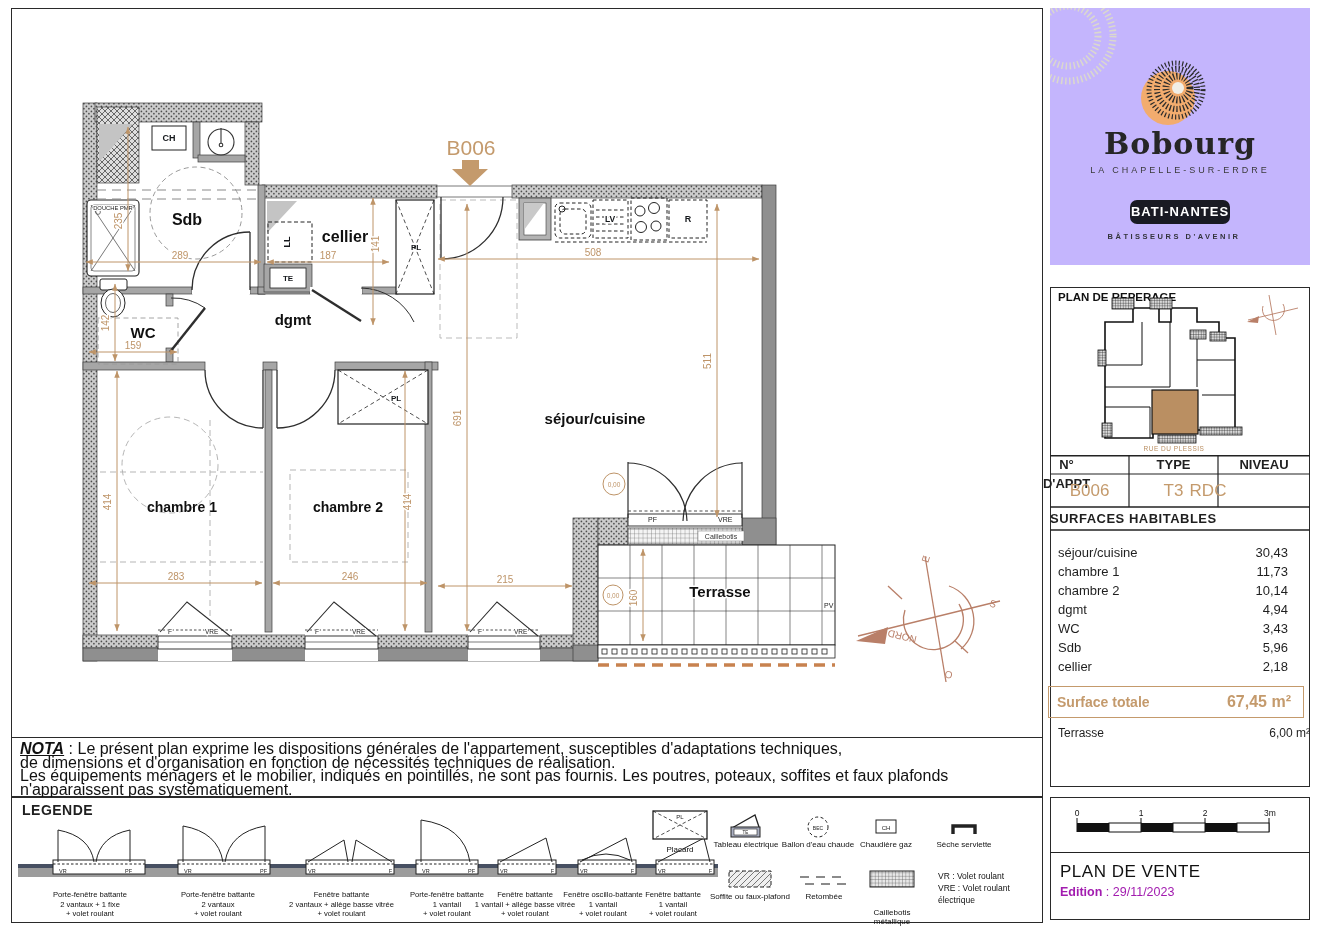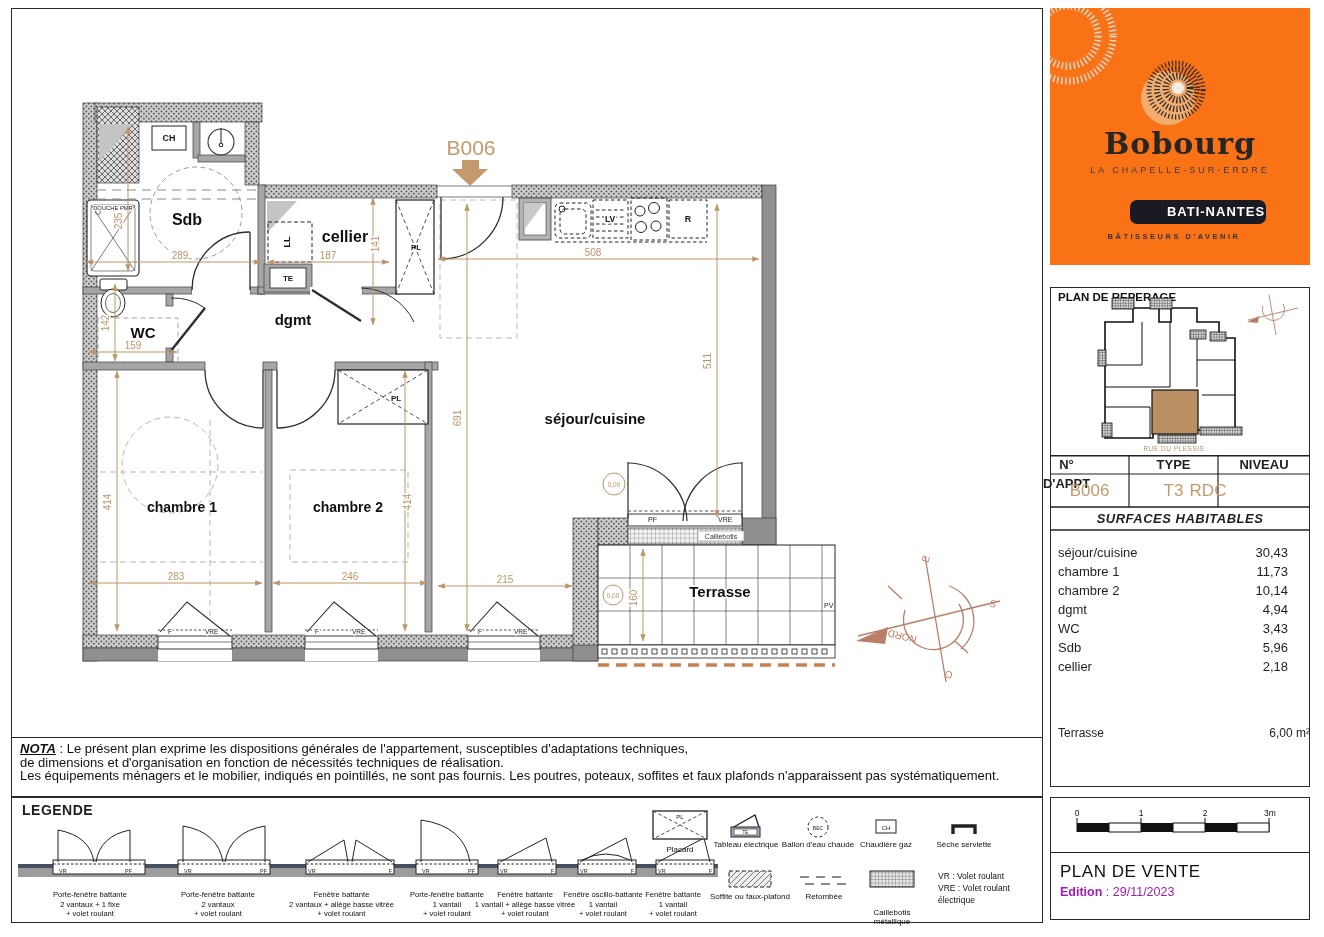--- a/index.html
+++ b/index.html
@@ -5,39 +5,39 @@
   html,body{margin:0;padding:0;background:#fff;}
   .page{position:relative;width:1324px;height:937px;background:#fff;overflow:hidden;
         font-family:"Liberation Sans",sans-serif;color:#1f1f1f;}
   .abs{position:absolute;}
   svg text{font-family:"Liberation Sans",sans-serif;}
   .dimtxt{fill:#BE9468;font-size:10px;paint-order:stroke;stroke:#fff;stroke-width:3px;}
   .roomtxt{fill:#101010;font-weight:bold;}
   .fixtxt{fill:#15181c;font-weight:bold;}
   .frame{position:absolute;border:1px solid #2a2a2a;box-sizing:border-box;}
   
-  .logo-box{left:1050px;top:8px;width:260px;height:257px;background:#f97316;overflow:hidden;}
+  .logo-box{left:1050px;top:8px;width:260px;height:257px;background:#c4b5fd;overflow:hidden;}
   .brand-name{font-family:"DejaVu Serif",serif;font-weight:bold;font-size:30px;color:#262626;letter-spacing:1px;text-align:center;}
   .brand-loc{font-size:9px;letter-spacing:3px;color:#3a3a3a;text-align:center;}
   .builder-pill{background:#191a23;color:#fff;border-radius:7px;font-weight:bold;
                 font-size:13px;letter-spacing:1px;text-align:center;line-height:24px;}
   .builder-tag{font-size:7.5px;letter-spacing:2.5px;color:#33343c;text-align:center;font-weight:bold;}
   .sec-title{font-weight:bold;font-size:11.5px;color:#111;}
   .apt-head{font-weight:bold;font-size:13px;text-align:center;line-height:19px;}
   .apt-val{font-size:17px;text-align:center;color:#C49A6C;line-height:33px;}
-  .surf-title{font-weight:bold;font-size:13px;text-align:center;line-height:23px;letter-spacing:.5px;font-style:italic;}
+  .surf-title{font-weight:bold;font-size:13px;text-align:left;line-height:23px;letter-spacing:.5px;}
   .srow{display:flex;justify-content:space-between;font-size:13px;line-height:19px;padding:0 14px 0 8px;}
   .total-box{border:1.5px solid #C49A6C;display:flex;justify-content:space-between;align-items:center;padding:0 12px 0 8px;box-sizing:border-box;}
   .total-label{color:#C49A6C;font-weight:bold;font-size:14px;}
   .total-value{color:#C49A6C;font-weight:bold;font-size:16px;}
   .ter-row{display:flex;justify-content:space-between;font-size:12px;padding:0 12px 0 8px;}
   .vente-title{font-size:17px;color:#111;letter-spacing:.5px;}
   .vente-ed{font-size:12.5px;color:#a21caf;}
   
-  .nota{font-size:13px;line-height:13.5px;color:#111;}
+  .nota{font-size:16px;line-height:13.5px;color:#111;}
   .nota .nlbl{font-style:italic;text-decoration:underline;font-weight:bold;}
   .leg-title{font-weight:bold;font-size:14px;letter-spacing:.5px;}
   .leg-label{font-size:7.6px;line-height:9.5px;text-align:center;color:#111;}
   .sym-label{font-size:8px;text-align:center;color:#111;}
   .vr-note{font-size:8.5px;color:#111;line-height:12px;}
 </style>
 </head>
 <body>
 
 <div class="page">
@@ -553,21 +553,21 @@
       <g>
         <circle cx="118" cy="90" r="27" fill="#F2AC6E"></circle>
         <circle cx="128" cy="80" r="12" fill="none" stroke="#2b2b2b" stroke-width="7" stroke-dasharray="1.3,1.9"></circle>
         <circle cx="127" cy="81" r="20" fill="none" stroke="#2b2b2b" stroke-width="6" stroke-dasharray="1.3,2.1"></circle>
         <circle cx="126" cy="82" r="27" fill="none" stroke="#2b2b2b" stroke-width="5" stroke-dasharray="1.2,2.3"></circle>
         <circle cx="128" cy="80" r="6" fill="#F1EFE7"></circle>
       </g>
     </svg>
     <div class="abs brand-name" style="left:0;top:118px;width:260px;">Bobourg</div>
     <div class="abs brand-loc" style="left:0;top:157px;width:260px;">LA CHAPELLE-SUR-ERDRE</div>
-    <div class="abs builder-pill" style="left:80px;top:192px;width:100px;height:24px;padding-left:36px;">BATI-NANTES</div>
+    <div class="abs builder-pill" style="left:80px;top:192px;width:100px;height:24px;">BATI-NANTES</div>
     <div class="abs builder-tag" style="left:0;top:224px;width:248px;">BÂTISSEURS D'AVENIR</div>
   </div>
 
   <div class="frame" style="left:1050px;top:287px;width:260px;height:500px;"></div>
   <div class="abs sec-title" style="left:1058px;top:291px;">PLAN DE REPERAGE</div>
 
   <svg class="abs" style="left:1050px;top:295px;" width="260" height="160" viewBox="0 0 260 160">
     <defs>
         <pattern id="balc" width="2.6" height="2.6" patternUnits="userSpaceOnUse">
       <rect width="2.6" height="2.6" fill="#d9d9d9"></rect>
@@ -648,20 +648,24 @@
     <div class="srow">
         <span>Sdb</span>
         <span>5,96</span>
       </div>
     <div class="srow">
         <span>cellier</span>
         <span>2,18</span>
       </div>
   </div>
 
+  <div class="abs total-box" style="left:1048px;top:686px;width:256px;height:32px;">
+    <span class="total-label">Surface totale</span>
+    <span class="total-value">67,45 m²</span>
+  </div>
   <div class="abs ter-row" style="left:1050px;top:726px;width:252px;">
     <span>Terrasse</span>
       <span>6,00 m²</span>
   </div>
 
   <div class="frame" style="left:1050px;top:797px;width:260px;height:123px;"></div>
   <svg class="abs" style="left:1050px;top:797px;" width="260" height="55" viewBox="0 0 260 55">
     <g font-size="8.5" fill="#111">
       <text x="27" y="19" text-anchor="middle">0</text>
       <text x="91" y="19" text-anchor="middle">1</text>

